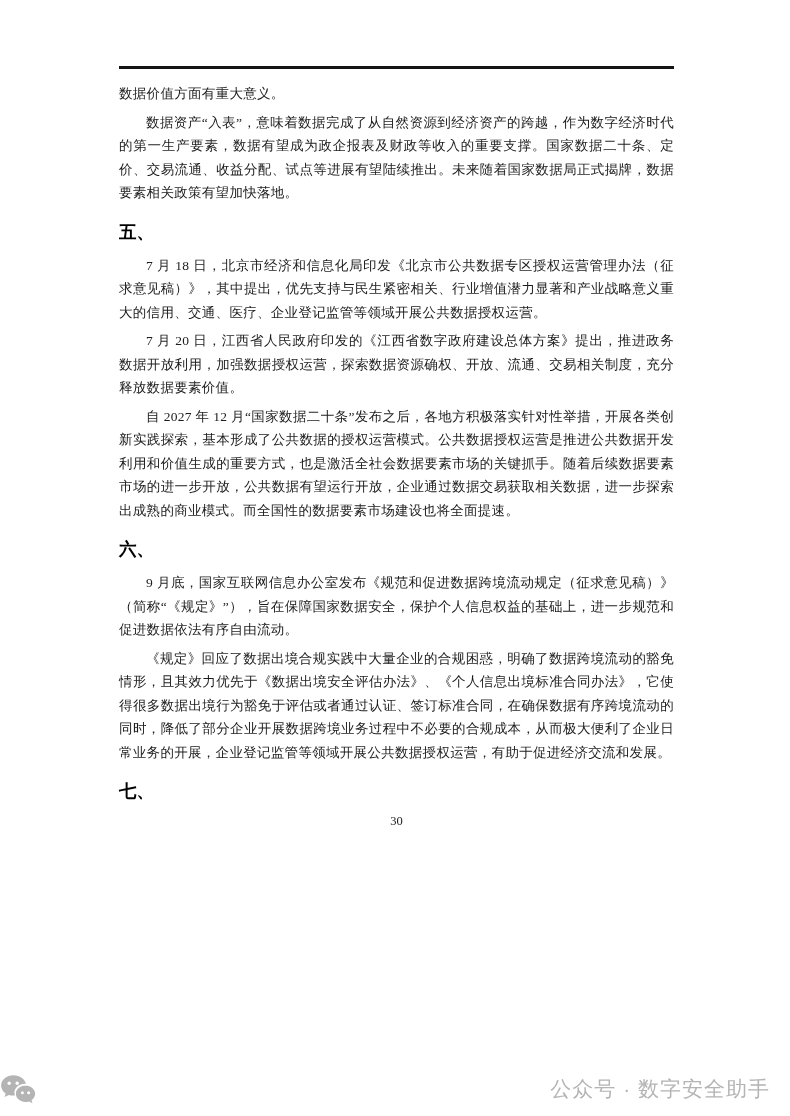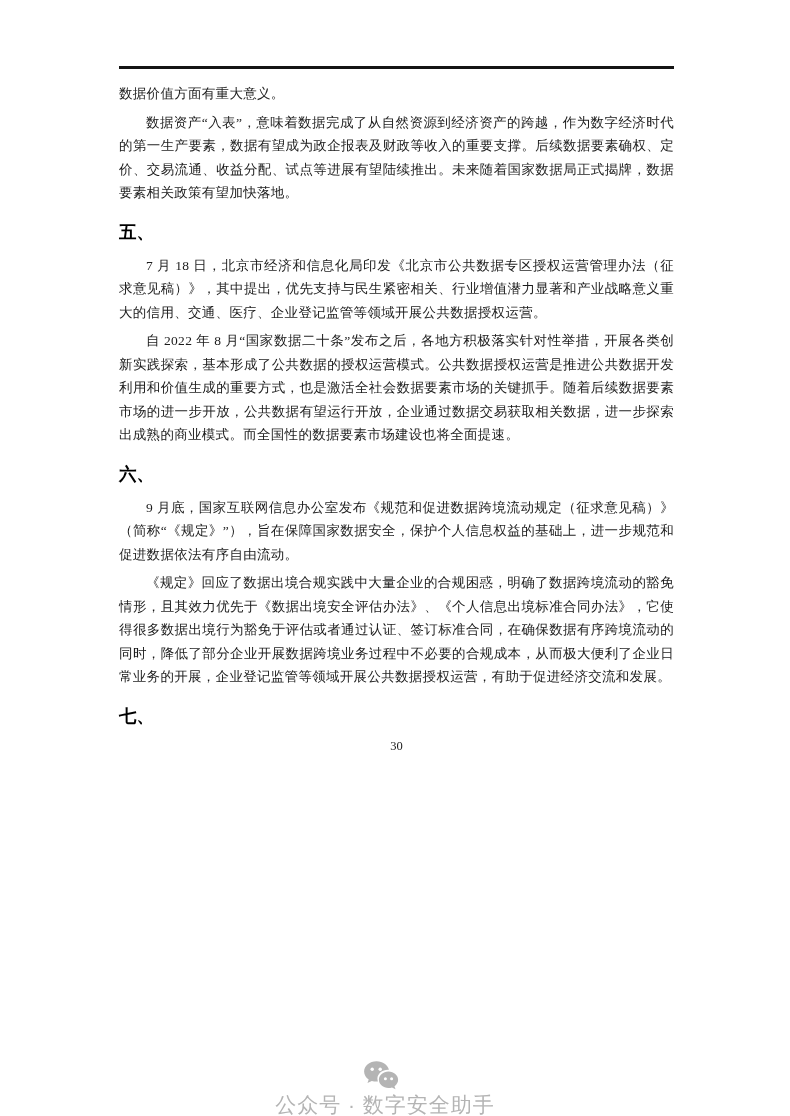--- a/index.html
+++ b/index.html
@@ -64,24 +64,23 @@
   }
   .footer {
     position: absolute;
     left: 0;
     right: 0;
     bottom: 0;
     height: 54px;
     background: #ffffff;
     display: flex;
     align-items: center;
-    justify-content: center;
+    justify-content: space-between;
     padding-right: 20px;
     box-sizing: border-box;
-    flex-direction: column;
   }
   .wechat-icon {
     width: 36px;
     height: 31px;
     flex: 0 0 auto;
     margin-right: 9px;
   }
   .footer-label {
     font-family: "Liberation Sans", "DejaVu Sans", sans-serif;
     font-size: 21px;
@@ -91,28 +90,29 @@
   }
 </style>
 </head>
 <body>
 
 <div class="page">
   <div class="doc">
     <hr class="top-rule">
 
     <p class="para no-indent">数据价值方面有重大意义。</p>
-    <p class="para">数据资产“入表”，意味着数据完成了从自然资源到经济资产的跨越，作为数字经济时代的第一生产要素，数据有望成为政企报表及财政等收入的重要支撑。后续数据要素确权、定价、交易流通、收益分配、试点等进展有望陆续推出。未来随着国家数据局正式揭牌，数据要素相关政策有望加快落地。</p>
+    <p class="para">数据资产“入表”，意味着数据完成了从自然资源到经济资产的跨越，作为数字经济时代的第一生产要素，数据有望成为政企报表及财政等收入的重要支撑。国家数据二十条、定价、交易流通、收益分配、试点等进展有望陆续推出。未来随着国家数据局正式揭牌，数据要素相关政策有望加快落地。</p>
 
     <h2 class="heading">
       <span class="h-num">五、</span>
     </h2>
 
     <p class="para">7 月 18 日，北京市经济和信息化局印发《北京市公共数据专区授权运营管理办法（征求意见稿）》，其中提出，优先支持与民生紧密相关、行业增值潜力显著和产业战略意义重大的信用、交通、医疗、企业登记监管等领域开展公共数据授权运营。</p>
-    <p class="para">自 2022 年 8 月“国家数据二十条”发布之后，各地方积极落实针对性举措，开展各类创新实践探索，基本形成了公共数据的授权运营模式。公共数据授权运营是推进公共数据开发利用和价值生成的重要方式，也是激活全社会数据要素市场的关键抓手。随着后续数据要素市场的进一步开放，公共数据有望运行开放，企业通过数据交易获取相关数据，进一步探索出成熟的商业模式。而全国性的数据要素市场建设也将全面提速。</p>
+    <p class="para">7 月 20 日，江西省人民政府印发的《江西省数字政府建设总体方案》提出，推进政务数据开放利用，加强数据授权运营，探索数据资源确权、开放、流通、交易相关制度，充分释放数据要素价值。</p>
+    <p class="para">自 2027 年 12 月“国家数据二十条”发布之后，各地方积极落实针对性举措，开展各类创新实践探索，基本形成了公共数据的授权运营模式。公共数据授权运营是推进公共数据开发利用和价值生成的重要方式，也是激活全社会数据要素市场的关键抓手。随着后续数据要素市场的进一步开放，公共数据有望运行开放，企业通过数据交易获取相关数据，进一步探索出成熟的商业模式。而全国性的数据要素市场建设也将全面提速。</p>
 
     <h2 class="heading">
       <span class="h-num">六、</span>
     </h2>
 
     <p class="para">9 月底，国家互联网信息办公室发布《规范和促进数据跨境流动规定（征求意见稿）》（简称“《规定》”），旨在保障国家数据安全，保护个人信息权益的基础上，进一步规范和促进数据依法有序自由流动。</p>
     <p class="para">《规定》回应了数据出境合规实践中大量企业的合规困惑，明确了数据跨境流动的豁免情形，且其效力优先于《数据出境安全评估办法》、《个人信息出境标准合同办法》，它使得很多数据出境行为豁免于评估或者通过认证、签订标准合同，在确保数据有序跨境流动的同时，降低了部分企业开展数据跨境业务过程中不必要的合规成本，从而极大便利了企业日常业务的开展，企业登记监管等领域开展公共数据授权运营，有助于促进经济交流和发展。</p>
 
     <h2 class="heading">
       <span class="h-num">七、</span>

